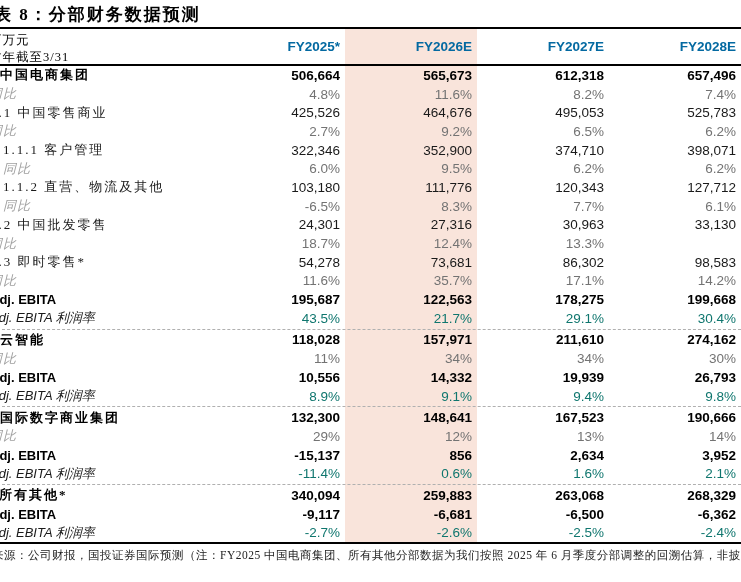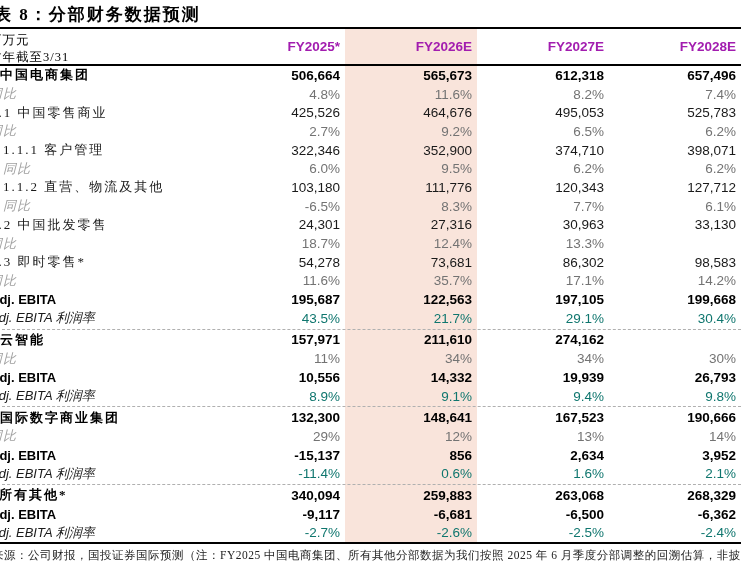--- a/index.html
+++ b/index.html
@@ -22,21 +22,21 @@
   .rule-bottom{border-top-width:2px;}
   .hdr{position:relative;z-index:1;display:flex;height:35px;align-items:stretch;}
   .hlbl{
     width:221px;flex:0 0 221px;box-sizing:border-box;display:flex;flex-direction:column;
     justify-content:space-between;padding:3px 0 2px 2px;
     font-family:"Liberation Serif","DejaVu Serif",serif;
     font-size:12.5px;color:#000;white-space:nowrap;letter-spacing:1px;
   }
   .hv{
     width:132px;flex:0 0 132px;display:flex;align-items:center;justify-content:flex-end;
-    font-weight:bold;font-size:13.5px;color:#a21caf;white-space:nowrap;
+    font-weight:bold;font-size:13.5px;color:#0369a1;white-space:nowrap;
   }
   .tbl{position:relative;z-index:1;}
   .row{display:flex;height:18.7px;align-items:center;}
   .lbl{
     width:221px;flex:0 0 221px;box-sizing:border-box;white-space:nowrap;overflow:visible;
     font-family:"Liberation Serif","DejaVu Serif",serif;font-size:13px;letter-spacing:2px;
   }
   .val{width:132px;flex:0 0 132px;text-align:right;font-size:13.5px;white-space:nowrap;}
   .l-sec{font-weight:bold;color:#000;}
   .l-sub{color:#1a1a1a;}
@@ -153,33 +153,34 @@
         <div class="lbl l-yoy" style="padding-left: 2px;">同比</div>
         <div class="val v-yoy">11.6%</div>
         <div class="val v-yoy">35.7%</div>
         <div class="val v-yoy">17.1%</div>
         <div class="val v-yoy">14.2%</div>
       </div>
       <div class="row">
         <div class="lbl l-ebita" style="padding-left: 3px;">Adj. EBITA</div>
         <div class="val v-bold">195,687</div>
         <div class="val v-bold">122,563</div>
-        <div class="val v-bold">197,105</div>
+        <div class="val v-bold">178,275</div>
         <div class="val v-bold">199,668</div>
       </div>
       <div class="row">
         <div class="lbl l-margin" style="padding-left: 3px;">Adj. EBITA 利润率</div>
         <div class="val v-margin">43.5%</div>
         <div class="val v-margin">21.7%</div>
         <div class="val v-margin">29.1%</div>
         <div class="val v-margin">30.4%</div>
       </div>
       <div class="sep"></div>
       <div class="row">
         <div class="lbl l-sec" style="padding-left: 13px;">云智能</div>
+        <div class="val v-bold">118,028</div>
         <div class="val v-bold">157,971</div>
         <div class="val v-bold">211,610</div>
         <div class="val v-bold">274,162</div>
       </div>
       <div class="row">
         <div class="lbl l-yoy" style="padding-left: 2px;">同比</div>
         <div class="val v-yoy">11%</div>
         <div class="val v-yoy">34%</div>
         <div class="val v-yoy">34%</div>
         <div class="val v-yoy">30%</div>

